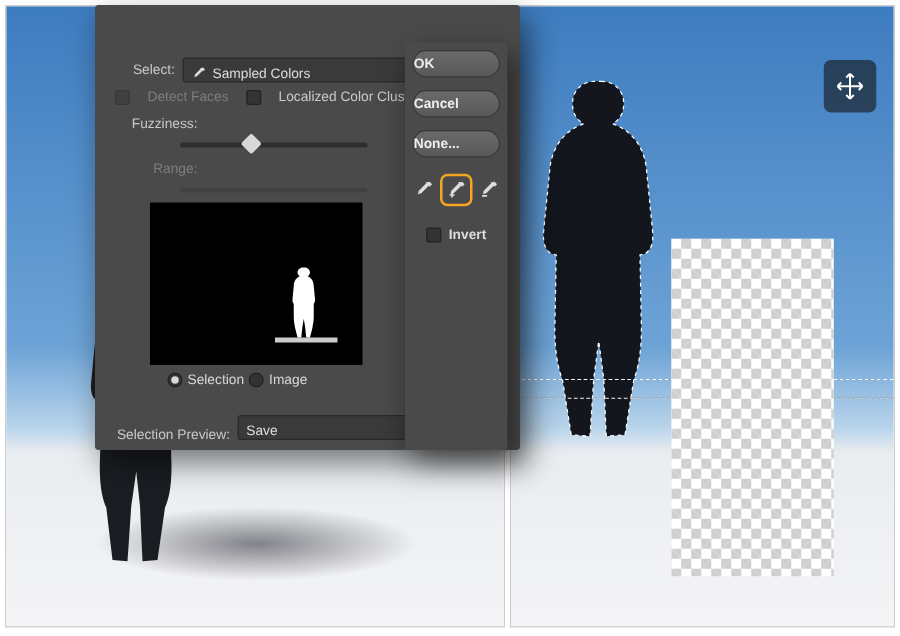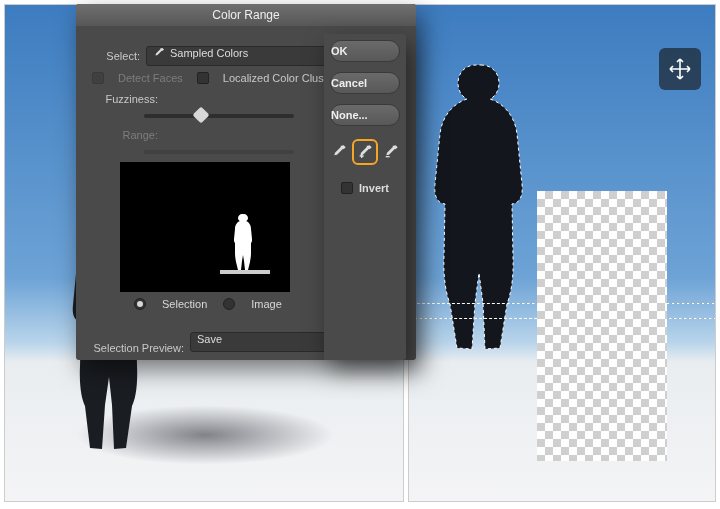--- a/index.html
+++ b/index.html
@@ -29,32 +29,32 @@
   
   .move-ov { position:absolute; right:14px; top:43px; width:42px; height:42px; background:rgba(20,20,20,0.6); border-radius:6px; display:flex; align-items:center; justify-content:center; }
   .move-ov svg { stroke:#fff; }
   
   .dialog { position:absolute; left:76px; top:4px; width:340px; height:356px; background:#4a4a4a; color:#d8d8d8; font-size:11px; box-shadow: 6px 10px 24px rgba(0,0,0,0.5); border-radius:3px; }
   .titlebar { height:22px; background:linear-gradient(#6f6f6f,#575757); text-align:center; line-height:22px; font-size:12px; color:#eee; border-top-left-radius:3px; border-top-right-radius:3px; position:relative; }
   .dlg-body { position:absolute; top:22px; left:0; right:0; bottom:0; padding:20px 10px; }
   .row { display:flex; align-items:center; gap:6px; margin-bottom:6px; }
   .lbl { text-align:right; width:54px; color:#c8c8c8; }
   .lbl.dim { color:#7d7d7d; }
-  .select { flex:1; height:20px; background:#3a3a3a; border:1px solid #2a2a2a; border-radius:3px; color:#ddd; padding:0 6px; display:flex; align-items:flex-start; justify-content:space-between; font-size:11px; }
+  .select { flex:1; height:20px; background:#3a3a3a; border:1px solid #2a2a2a; border-radius:3px; color:#ddd; padding:0 6px; display:flex; align-items:flex-end; justify-content:space-between; font-size:11px; }
   .select .tri { font-size:9px; color:#bbb; }
   .chk { width:12px; height:12px; background:#333; border:1px solid #222; border-radius:2px; display:inline-block; flex:0 0 12px;}
   .chklbl { color:#c8c8c8;text-align:center; }
   .chklbl.dim { color:#7d7d7d; }
   .numbox { width:44px; height:18px; background:#3a3a3a; border:1px solid #2a2a2a; color:#eee; font-size:11px; text-align:center; line-height:16px;}
   .pct { color:#888; }
   .slider-track { position:relative; height:4px; background:#2e2e2e; border-radius:2px; margin:2px 0 8px 58px; width:150px;}
   .slider-thumb { position:absolute; top:-5px; width:12px; height:12px; background:#d8d8d8; border-radius:2px; transform:translateX(-50%) rotate(45deg);}
   .preview { margin:2px 0 6px 34px; width:170px; height:130px; background:#000; position:relative; overflow:hidden;}
   .preview .mini-fig { position:absolute; }
-  .radio-row { display:flex; gap:16px; margin-left:48px; align-items:center;}
+  .radio-row { display:flex; gap:4px; margin-left:48px; align-items:center;}
   .radio { width:12px; height:12px; border:1px solid #222; background:#333; border-radius:50%; display:inline-flex; align-items:center; justify-content:center;}
   .radio.sel::after{content:"";width:6px;height:6px;background:#d8d8d8;border-radius:50%;}
   .sel-prev-row { position:absolute; left:8px; bottom:6px; right:10px; display:flex; align-items:center; gap:6px;}
   .sel-prev-row .lbl2 { width:100px; text-align:right; color:#c8c8c8;margin-top:13px;}
   .r-buttons { position:absolute; left:328px; top:28px; width:78px; display:flex; flex-direction:column; gap:10px; align-items:center;}
   .btn { width:70px; height:22px; background:linear-gradient(#6a6a6a,#585858); border:1px solid #3a3a3a; border-radius:11px; color:#eee; font-size:11px; display:flex; align-items:center; justify-content:flex-start;font-weight:bold;}
   .eyedrops { display:flex; gap:6px; margin-top:6px;}
   .edrop { width:20px; height:20px; display:flex; align-items:center; justify-content:center; color:#ddd; border-radius:3px;}
   .edrop.hl { outline:2px solid #f6a623; outline-offset:1px;}
   .invert-row { display:flex; align-items:center; gap:6px; margin-top:10px; color:#ddd; font-size:11px;font-weight:bold;}
@@ -97,21 +97,20 @@
     </div>
 
     <div class="move-ov">
       <svg width="24" height="24" viewBox="0 0 24 24" fill="none">
         <path d="M12 2v20M2 12h20M12 2l-3 3M12 2l3 3M12 22l-3-3M12 22l3-3M2 12l3-3M2 12l3 3M22 12l-3-3M22 12l-3 3" stroke="#fff" stroke-width="1.6"></path>
       </svg>
     </div>
   </div>
 
   <div class="dialog">
-    <div class="titlebar">Color Range</div>
     <div class="dlg-body">
       <div class="row">
         <div class="lbl">Select:</div>
         <div class="select">
           <span style="display:flex;align-items:center;gap:5px;">
             <svg width="12" height="12" viewBox="0 0 24 24">
                 <path fill="#ddd" d="M19 2l3 3-3 3-1-1-9 9-4 1 1-4 9-9-1-1z"></path>
               </svg>
             <span>Sampled Colors</span>
           </span>

